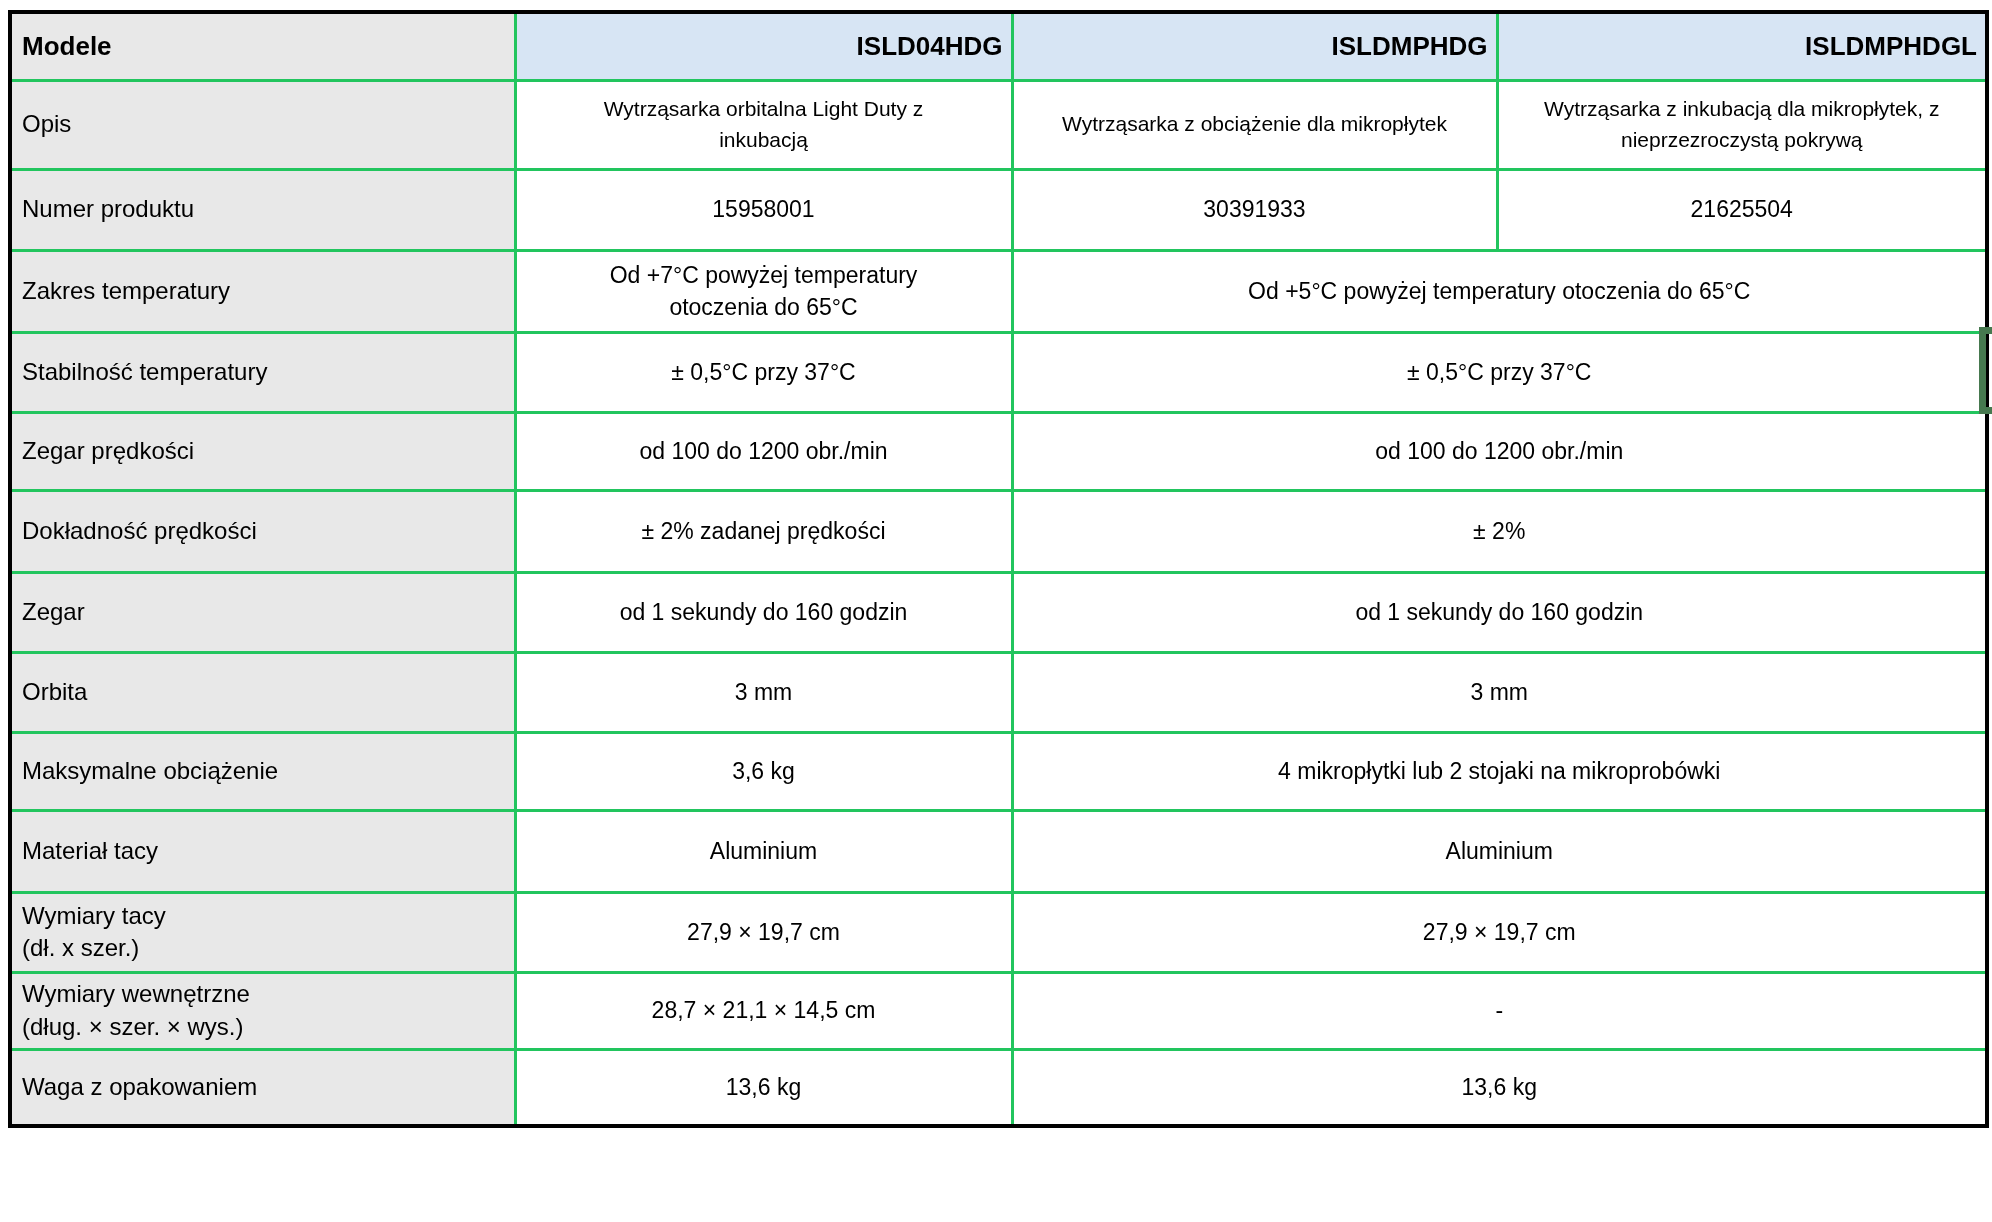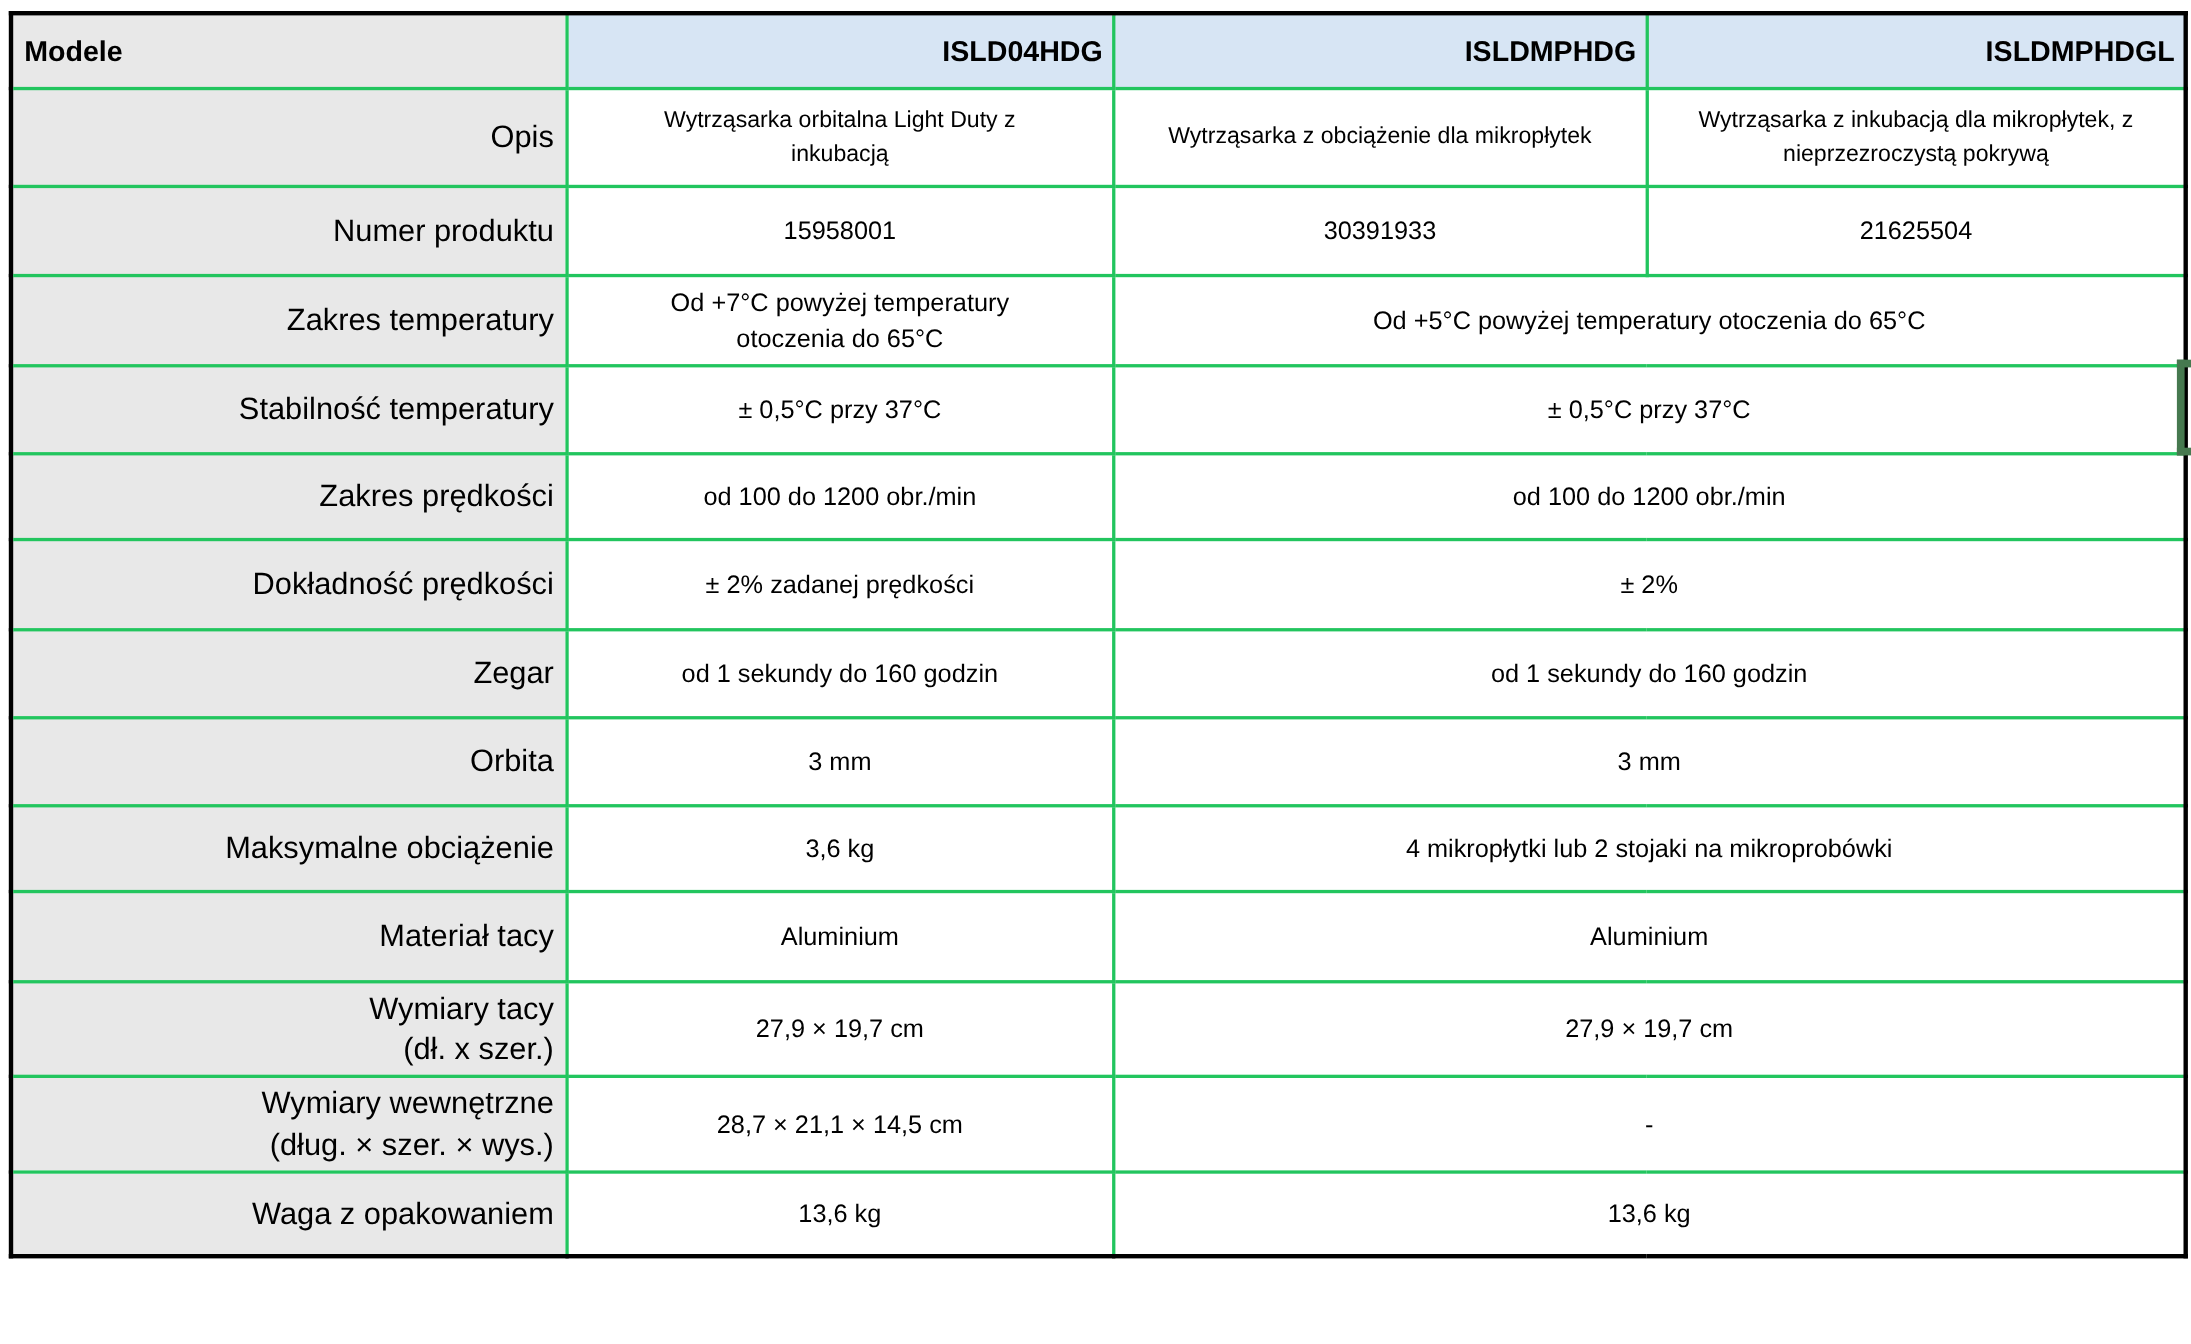--- a/index.html
+++ b/index.html
@@ -41,23 +41,23 @@
   th.model-head {
     background: #d7e5f4;
     text-align: right;
     vertical-align: middle;
     font-size: 26px;
     font-weight: bold;
     padding: 4px 8px;
   }
   td.label {
     background: #e8e8e8;
-    text-align: right;
+    text-align: left;
     vertical-align: middle;
-    font-size: 28px;
+    font-size: 24px;
     padding: 4px 10px;
     white-space: pre-line;
     line-height: 1.35;
   }
   td.val {
     background: #ffffff;
     text-align: center;
     vertical-align: middle;
     font-size: 23px;
     padding: 4px 12px;
@@ -122,21 +122,21 @@
       <td class="val" colspan="2">Od +5°C powyżej temperatury otoczenia do 65°C</td>
     </tr>
 
     <tr style="height:80px">
       <td class="label">Stabilność temperatury</td>
       <td class="val">± 0,5°C przy 37°C</td>
       <td class="val" colspan="2">± 0,5°C przy 37°C</td>
     </tr>
 
     <tr style="height:78px">
-      <td class="label">Zakres prędkości</td>
+      <td class="label">Zegar prędkości</td>
       <td class="val">od 100 do 1200 obr./min</td>
       <td class="val" colspan="2">od 100 do 1200 obr./min</td>
     </tr>
 
     <tr style="height:82px">
       <td class="label">Dokładność prędkości</td>
       <td class="val">± 2% zadanej prędkości</td>
       <td class="val" colspan="2">± 2%</td>
     </tr>
 

